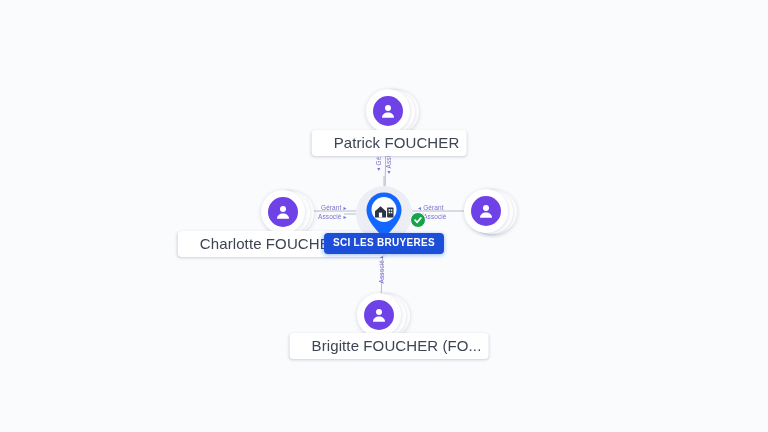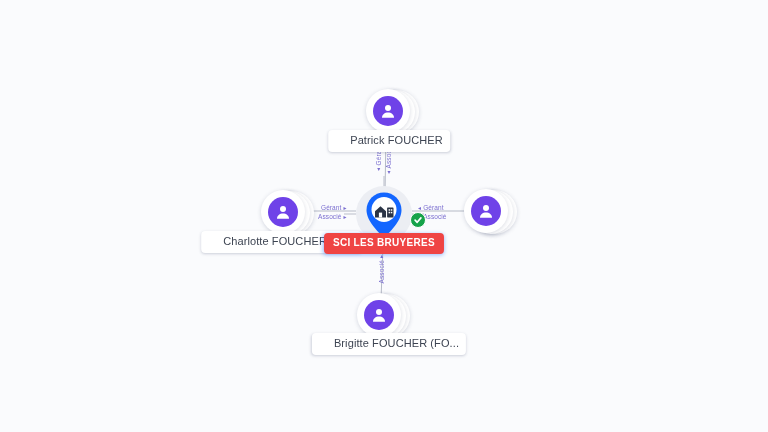--- a/index.html
+++ b/index.html
@@ -62,30 +62,30 @@
     justify-content: center;
   }
   .avatar-circle svg { display: block; }
 
   
   .node-label {
     position: absolute;
     transform: translate(-50%, 0);
     background: #ffffff;
     color: #3d4452;
-    font-size: 11px;
+    font-size: 15px;
     line-height: 1;
     letter-spacing: 0.1px;
     padding: 5px 7px 6px 22px;
     border-radius: 4px;
     box-shadow: 0 1px 3px rgba(40,50,90,0.22);
     white-space: nowrap;
   }
   .node-label.company {
-    background: #ef4444;
+    background: #1d4ed8;
     color: #ffffff;
     font-weight: bold;
     font-size: 10px;
     letter-spacing: 0.3px;
     padding: 5px 9px 6px 9px;
     border-radius: 4px;
     box-shadow: 0 1px 4px rgba(19,102,255,0.45);
   }
 
   

